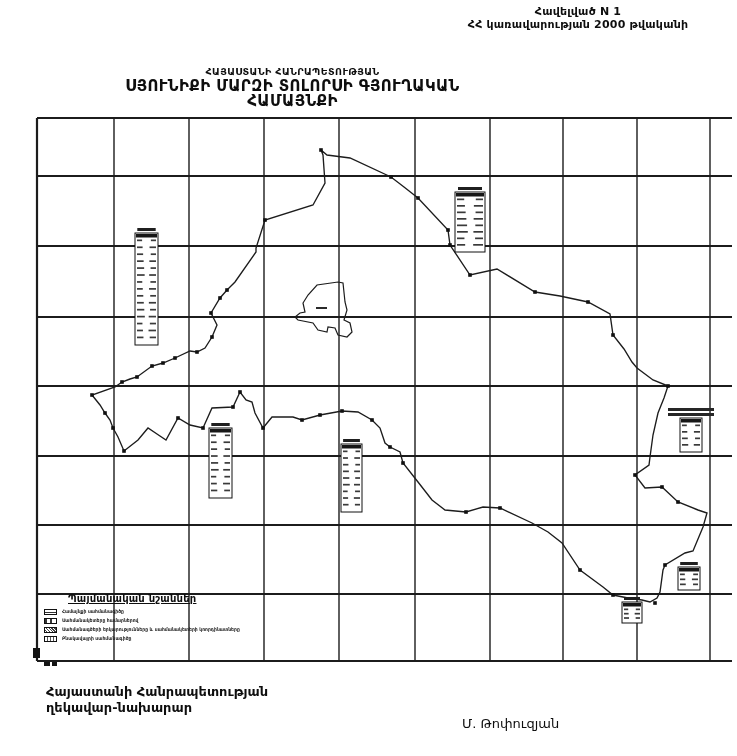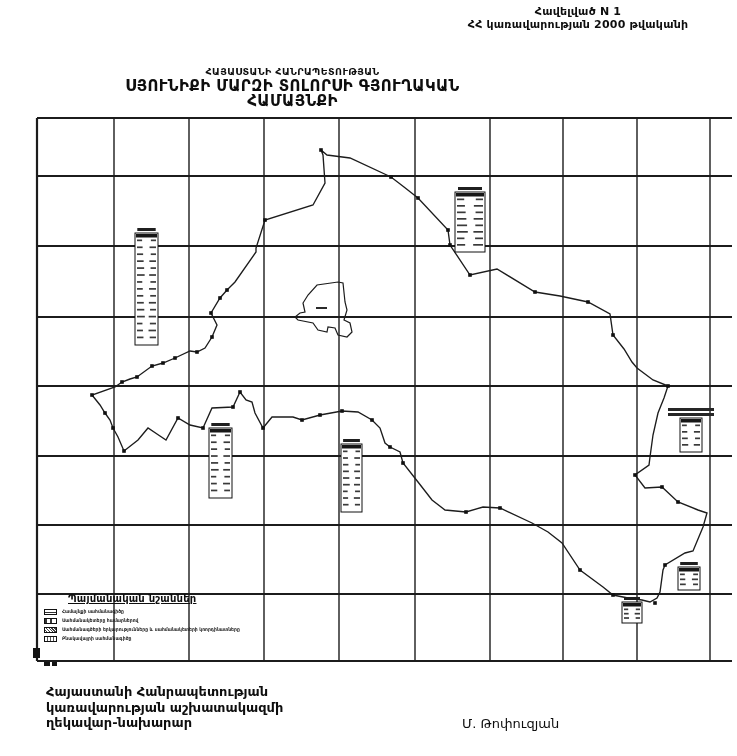--- a/index.html
+++ b/index.html
@@ -287,16 +287,15 @@
     <span class="lg-label">Սահմանագծերի երկարությունները և սահմանակետերի կոորդինատները</span>
   </div>
   <div class="lg-row">
     <span class="sym sym-4"></span>
     <span class="lg-label">Բնակավայրի սահմանագիծը</span>
   </div>
 </div>
 
 <div class="abs signature">
   <div>Հայաստանի Հանրապետության</div>
-  <div>կառավարության աշխատակազմի</div>
   <div>ղեկավար-նախարար</div>
 </div>
 <div class="abs signer">Մ. Թոփուզյան</div>
 
 </body></html>

